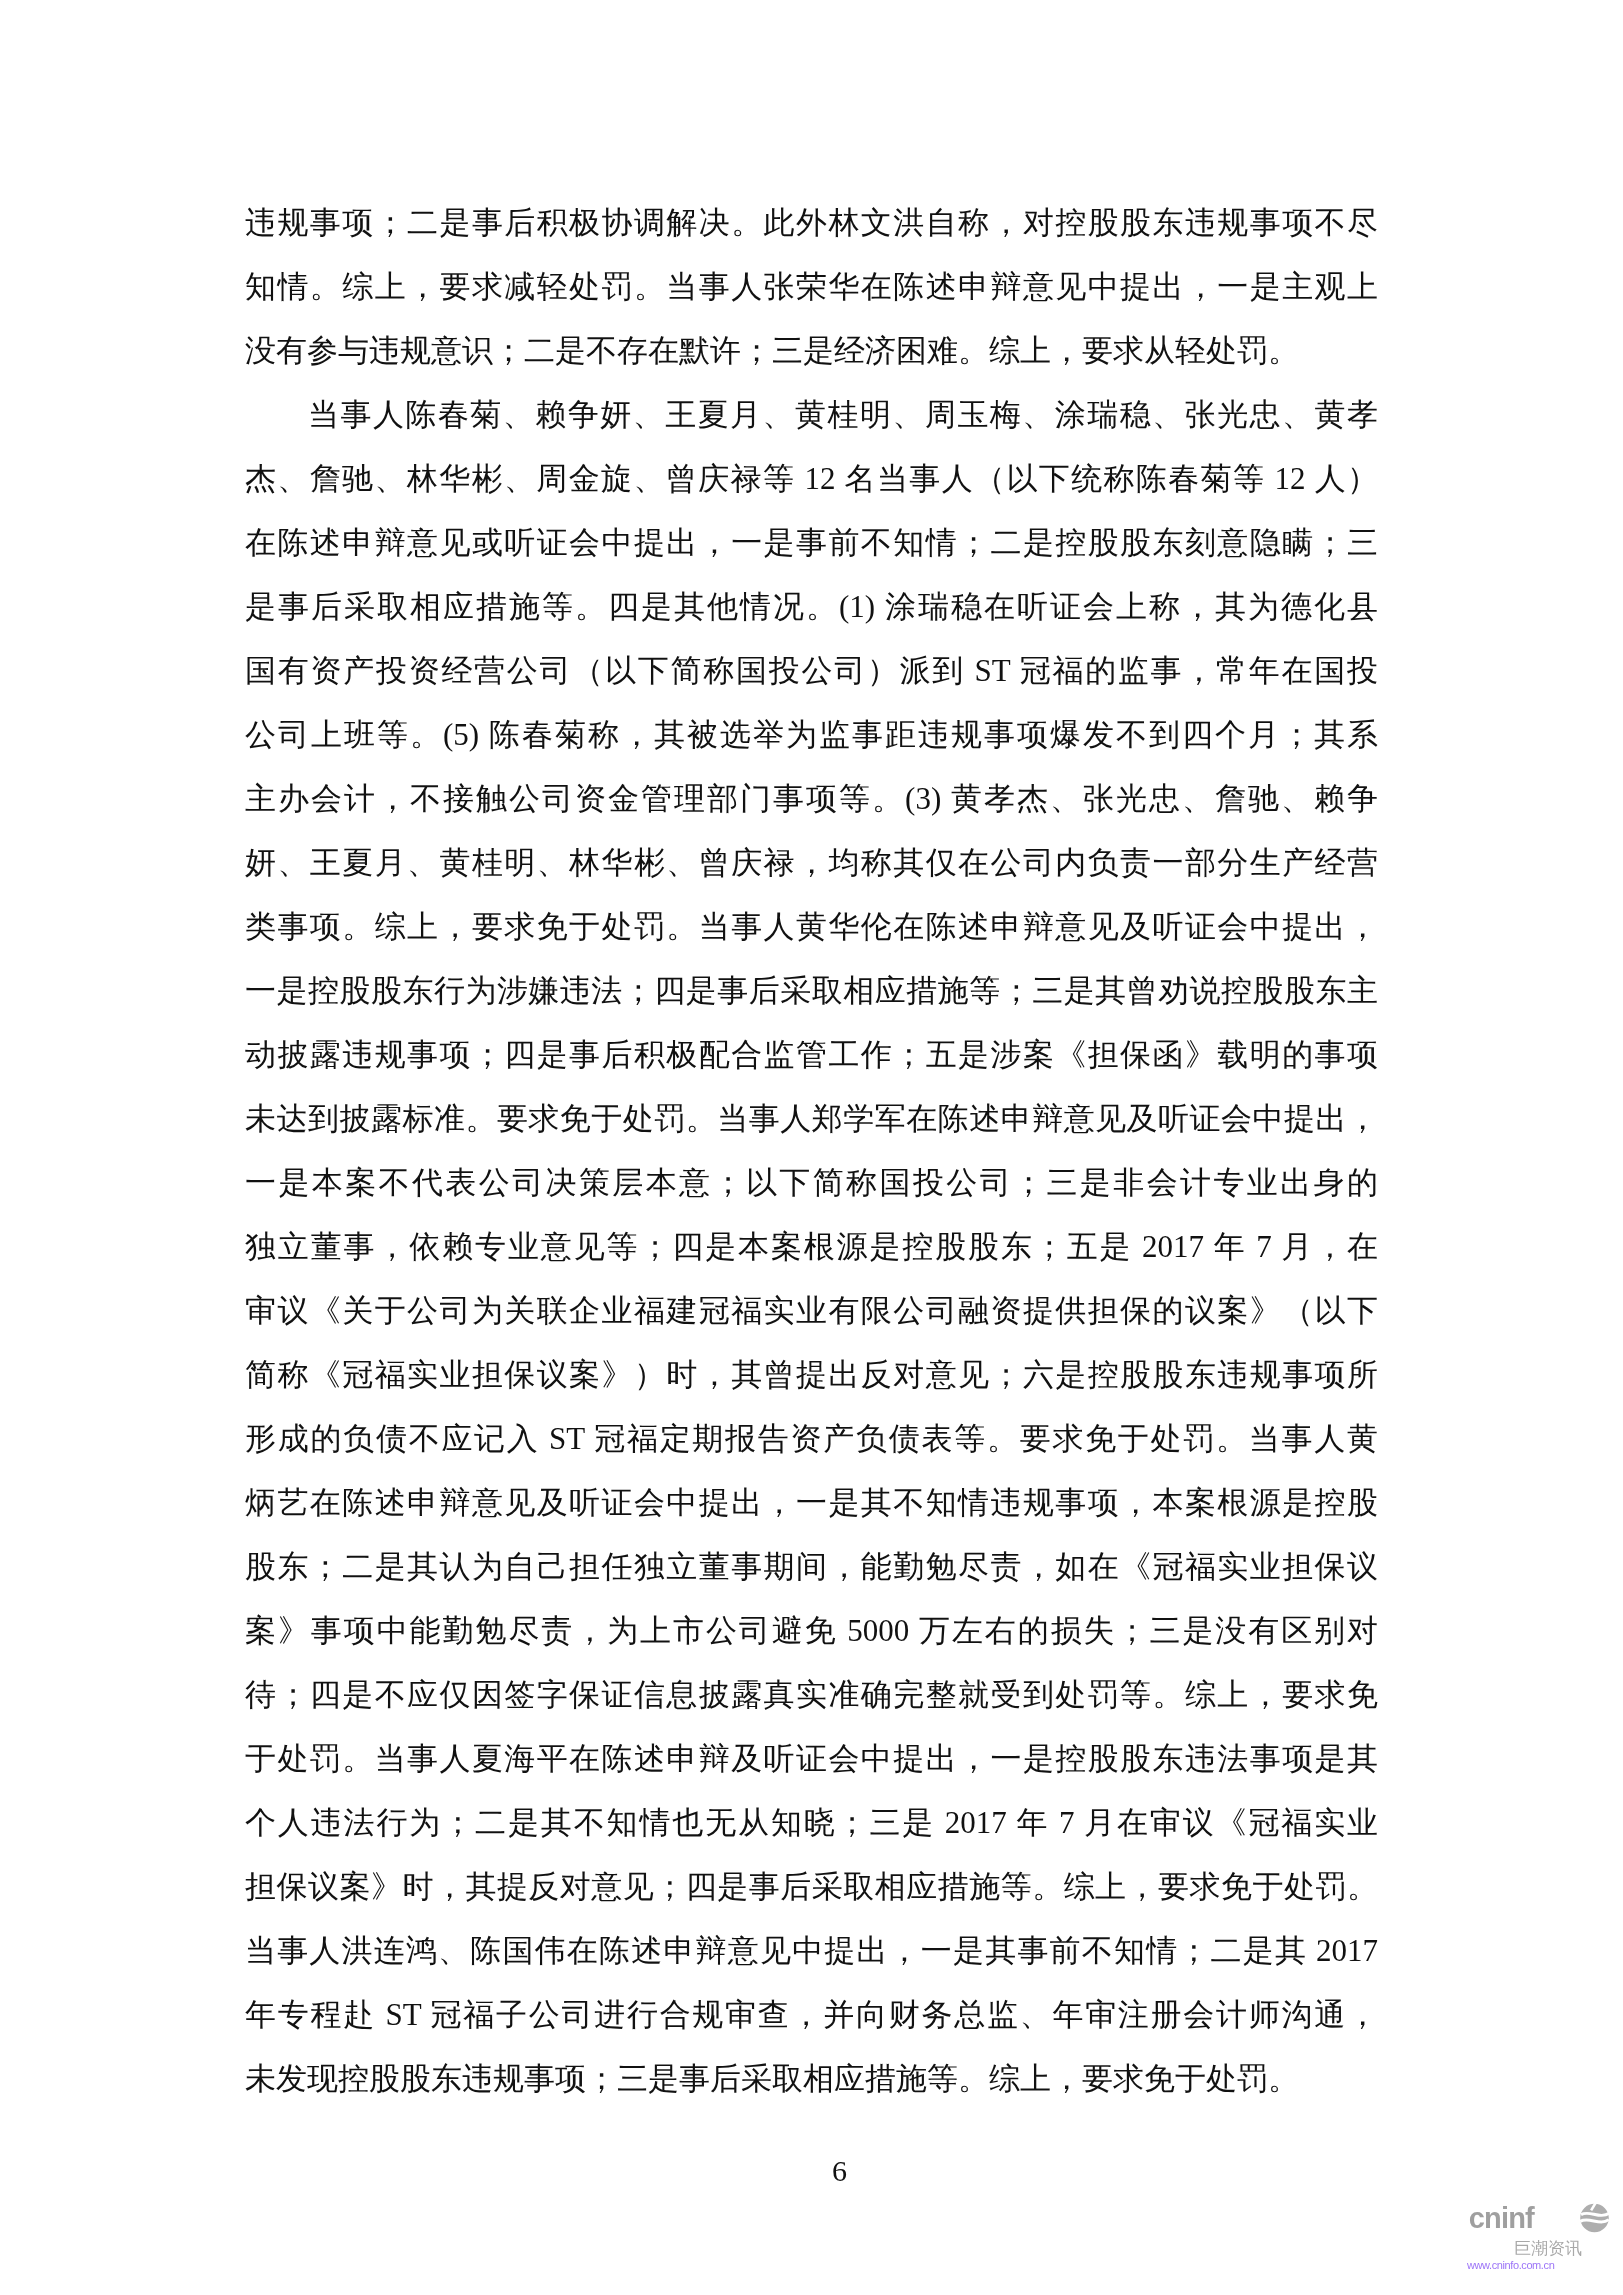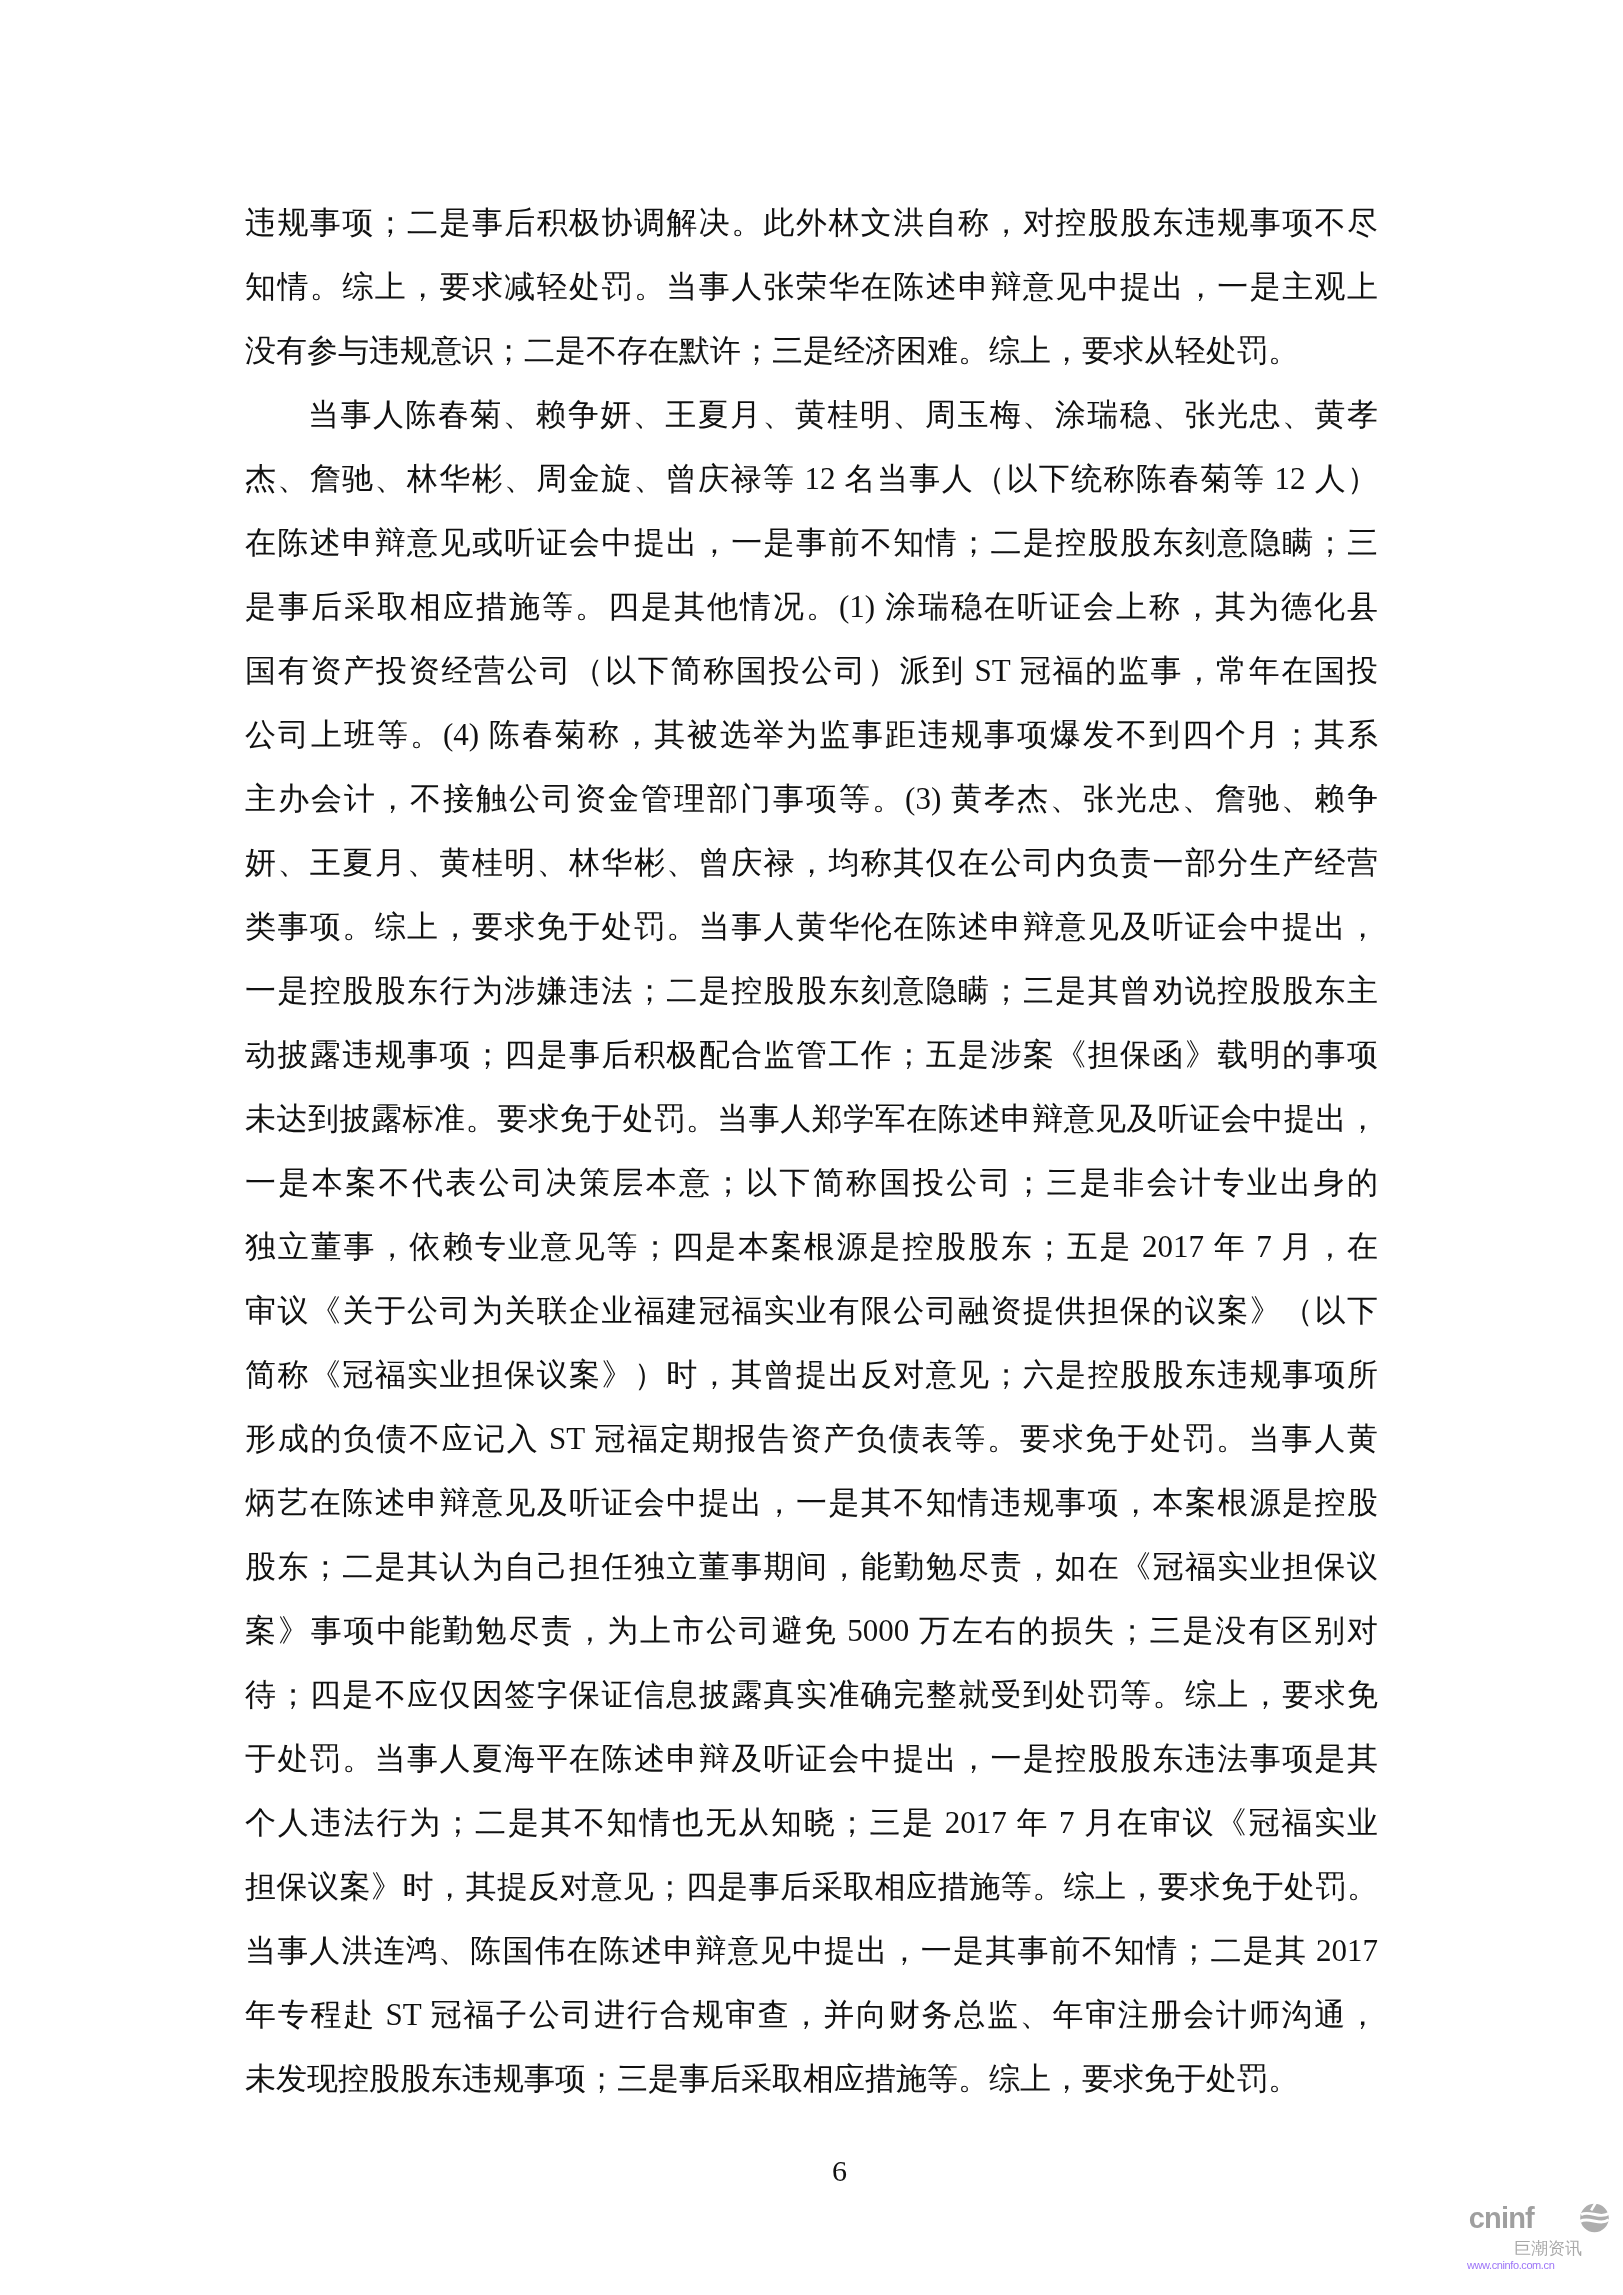--- a/index.html
+++ b/index.html
@@ -56,25 +56,25 @@
 <div class="page">
   <div class="body-text">
     <span class="line">违规事项；二是事后积极协调解决。此外林文洪自称，对控股股东违规事项不尽</span>
     <span class="line">知情。综上，要求减轻处罚。当事人张荣华在陈述申辩意见中提出，一是主观上</span>
     <span class="line last">没有参与违规意识；二是不存在默许；三是经济困难。综上，要求从轻处罚。</span>
     <span class="line indent">当事人陈春菊、赖争妍、王夏月、黄桂明、周玉梅、涂瑞稳、张光忠、黄孝</span>
     <span class="line">杰、詹驰、林华彬、周金旋、曾庆禄等 12 名当事人（以下统称陈春菊等 12 人）</span>
     <span class="line">在陈述申辩意见或听证会中提出，一是事前不知情；二是控股股东刻意隐瞒；三</span>
     <span class="line">是事后采取相应措施等。四是其他情况。(1) 涂瑞稳在听证会上称，其为德化县</span>
     <span class="line">国有资产投资经营公司（以下简称国投公司）派到 ST 冠福的监事，常年在国投</span>
-    <span class="line">公司上班等。(4) 陈春菊称，其被选举为监事距违规事项爆发不到四个月；其系</span>
+    <span class="line">公司上班等。(5) 陈春菊称，其被选举为监事距违规事项爆发不到四个月；其系</span>
     <span class="line">主办会计，不接触公司资金管理部门事项等。(3) 黄孝杰、张光忠、詹驰、赖争</span>
     <span class="line">妍、王夏月、黄桂明、林华彬、曾庆禄，均称其仅在公司内负责一部分生产经营</span>
     <span class="line">类事项。综上，要求免于处罚。当事人黄华伦在陈述申辩意见及听证会中提出，</span>
-    <span class="line">一是控股股东行为涉嫌违法；二是控股股东刻意隐瞒；三是其曾劝说控股股东主</span>
+    <span class="line">一是控股股东行为涉嫌违法；四是事后采取相应措施等；三是其曾劝说控股股东主</span>
     <span class="line">动披露违规事项；四是事后积极配合监管工作；五是涉案《担保函》载明的事项</span>
     <span class="line">未达到披露标准。要求免于处罚。当事人郑学军在陈述申辩意见及听证会中提出，</span>
     <span class="line">一是本案不代表公司决策层本意；以下简称国投公司；三是非会计专业出身的</span>
     <span class="line">独立董事，依赖专业意见等；四是本案根源是控股股东；五是 2017 年 7 月，在</span>
     <span class="line">审议《关于公司为关联企业福建冠福实业有限公司融资提供担保的议案》（以下</span>
     <span class="line">简称《冠福实业担保议案》）时，其曾提出反对意见；六是控股股东违规事项所</span>
     <span class="line">形成的负债不应记入 ST 冠福定期报告资产负债表等。要求免于处罚。当事人黄</span>
     <span class="line">炳艺在陈述申辩意见及听证会中提出，一是其不知情违规事项，本案根源是控股</span>
     <span class="line">股东；二是其认为自己担任独立董事期间，能勤勉尽责，如在《冠福实业担保议</span>
     <span class="line">案》事项中能勤勉尽责，为上市公司避免 5000 万左右的损失；三是没有区别对</span>

